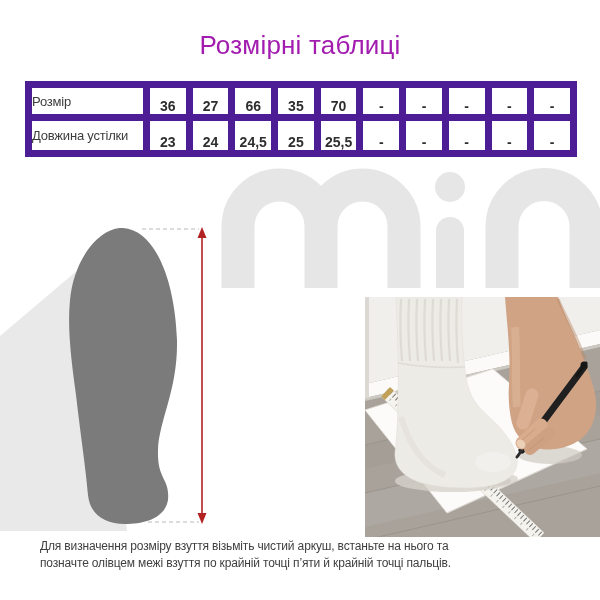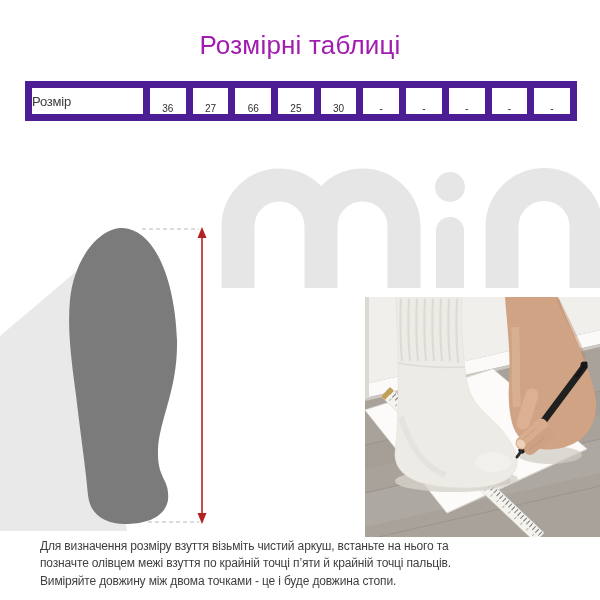--- a/index.html
+++ b/index.html
@@ -5,21 +5,21 @@
   html,body{margin:0;padding:0;background:#ffffff;}
   .page{position:relative;width:600px;height:600px;background:#fff;overflow:hidden;
         font-family:"Liberation Sans",sans-serif;}
   .title{position:absolute;left:0;top:30px;width:600px;text-align:center;
          font-size:26px;font-weight:400;letter-spacing:.2px;}
   table.size{position:absolute;left:25px;top:81px;width:545px;border-collapse:collapse;
              table-layout:fixed;}
   table.size td{border:7px solid #4c1d95;padding:0;margin-left:44px;}
   col.c0{width:118px;} col.cv{width:42.7px;}
   td.lbl{font-size:13px;color:#3c3c3c;padding-left:7px;vertical-align:middle;letter-spacing:-.2px;}
-  td.num{font-size:10px;color:#2e2e2e;text-align:center;vertical-align:bottom;padding-bottom:4px;}
+  td.num{font-size:14px;color:#2e2e2e;text-align:center;vertical-align:bottom;padding-bottom:4px;font-weight:bold;}
   tr.r1{height:33px;} tr.r2{height:36px;}
   svg.diagram{position:absolute;left:0;top:0;}
   .photo{position:absolute;left:365px;top:297px;width:235px;height:240px;overflow:hidden;}
   .instructions{position:absolute;left:40px;top:538px;font-size:12px;line-height:17.3px;
                 color:#3f3f3f;letter-spacing:-.15px;white-space:nowrap;}
 </style>
 </head>
 <body>
 
 <div class="page">
@@ -30,22 +30,35 @@
     <colgroup>
         <col class="c0">
         <col class="cv" span="10">
       </colgroup>
     <tbody>
         <tr class="r1">
       <td class="lbl">Розмір</td>
       <td class="num">36</td>
       <td class="num">27</td>
       <td class="num">66</td>
+      <td class="num">35</td>
+      <td class="num">70</td>
+      <td class="num">-</td>
+      <td class="num">-</td>
+      <td class="num">-</td>
+      <td class="num">-</td>
+      <td class="num">-</td>
+    </tr>
+    <tr class="r2">
+      <td class="lbl">Довжина устілки</td>
+      <td class="num">23</td>
+      <td class="num">24</td>
+      <td class="num">24,5</td>
       <td class="num">25</td>
-      <td class="num">30</td>
+      <td class="num">25,5</td>
       <td class="num">-</td>
       <td class="num">-</td>
       <td class="num">-</td>
       <td class="num">-</td>
       <td class="num">-</td>
     </tr>
   </tbody>
     </table>
 
   <svg class="diagram" width="600" height="600" viewBox="0 0 600 600">
@@ -144,16 +157,15 @@
         <line x1="170" y1="132" x2="156" y2="144" stroke="#bb8e6f" stroke-width="1" opacity="0.6"></line>
         <line x1="179" y1="141" x2="164" y2="153" stroke="#bb8e6f" stroke-width="1" opacity="0.6"></line>
         <ellipse cx="156" cy="147" rx="4" ry="5" fill="#ecd0b8" transform="rotate(-40 156 147)"></ellipse>
       </g>
     </svg>
   </div>
 
   <div class="instructions">
     <div>Для визначення розміру взуття візьміть чистий аркуш, встаньте на нього та</div>
     <div>позначте олівцем межі взуття по крайній точці п’яти й крайній точці пальців.</div>
-    <div>Виміряйте довжину між двома точками - це і буде довжина стопи.</div>
   </div>
 
 </div>
 
 </body></html>

